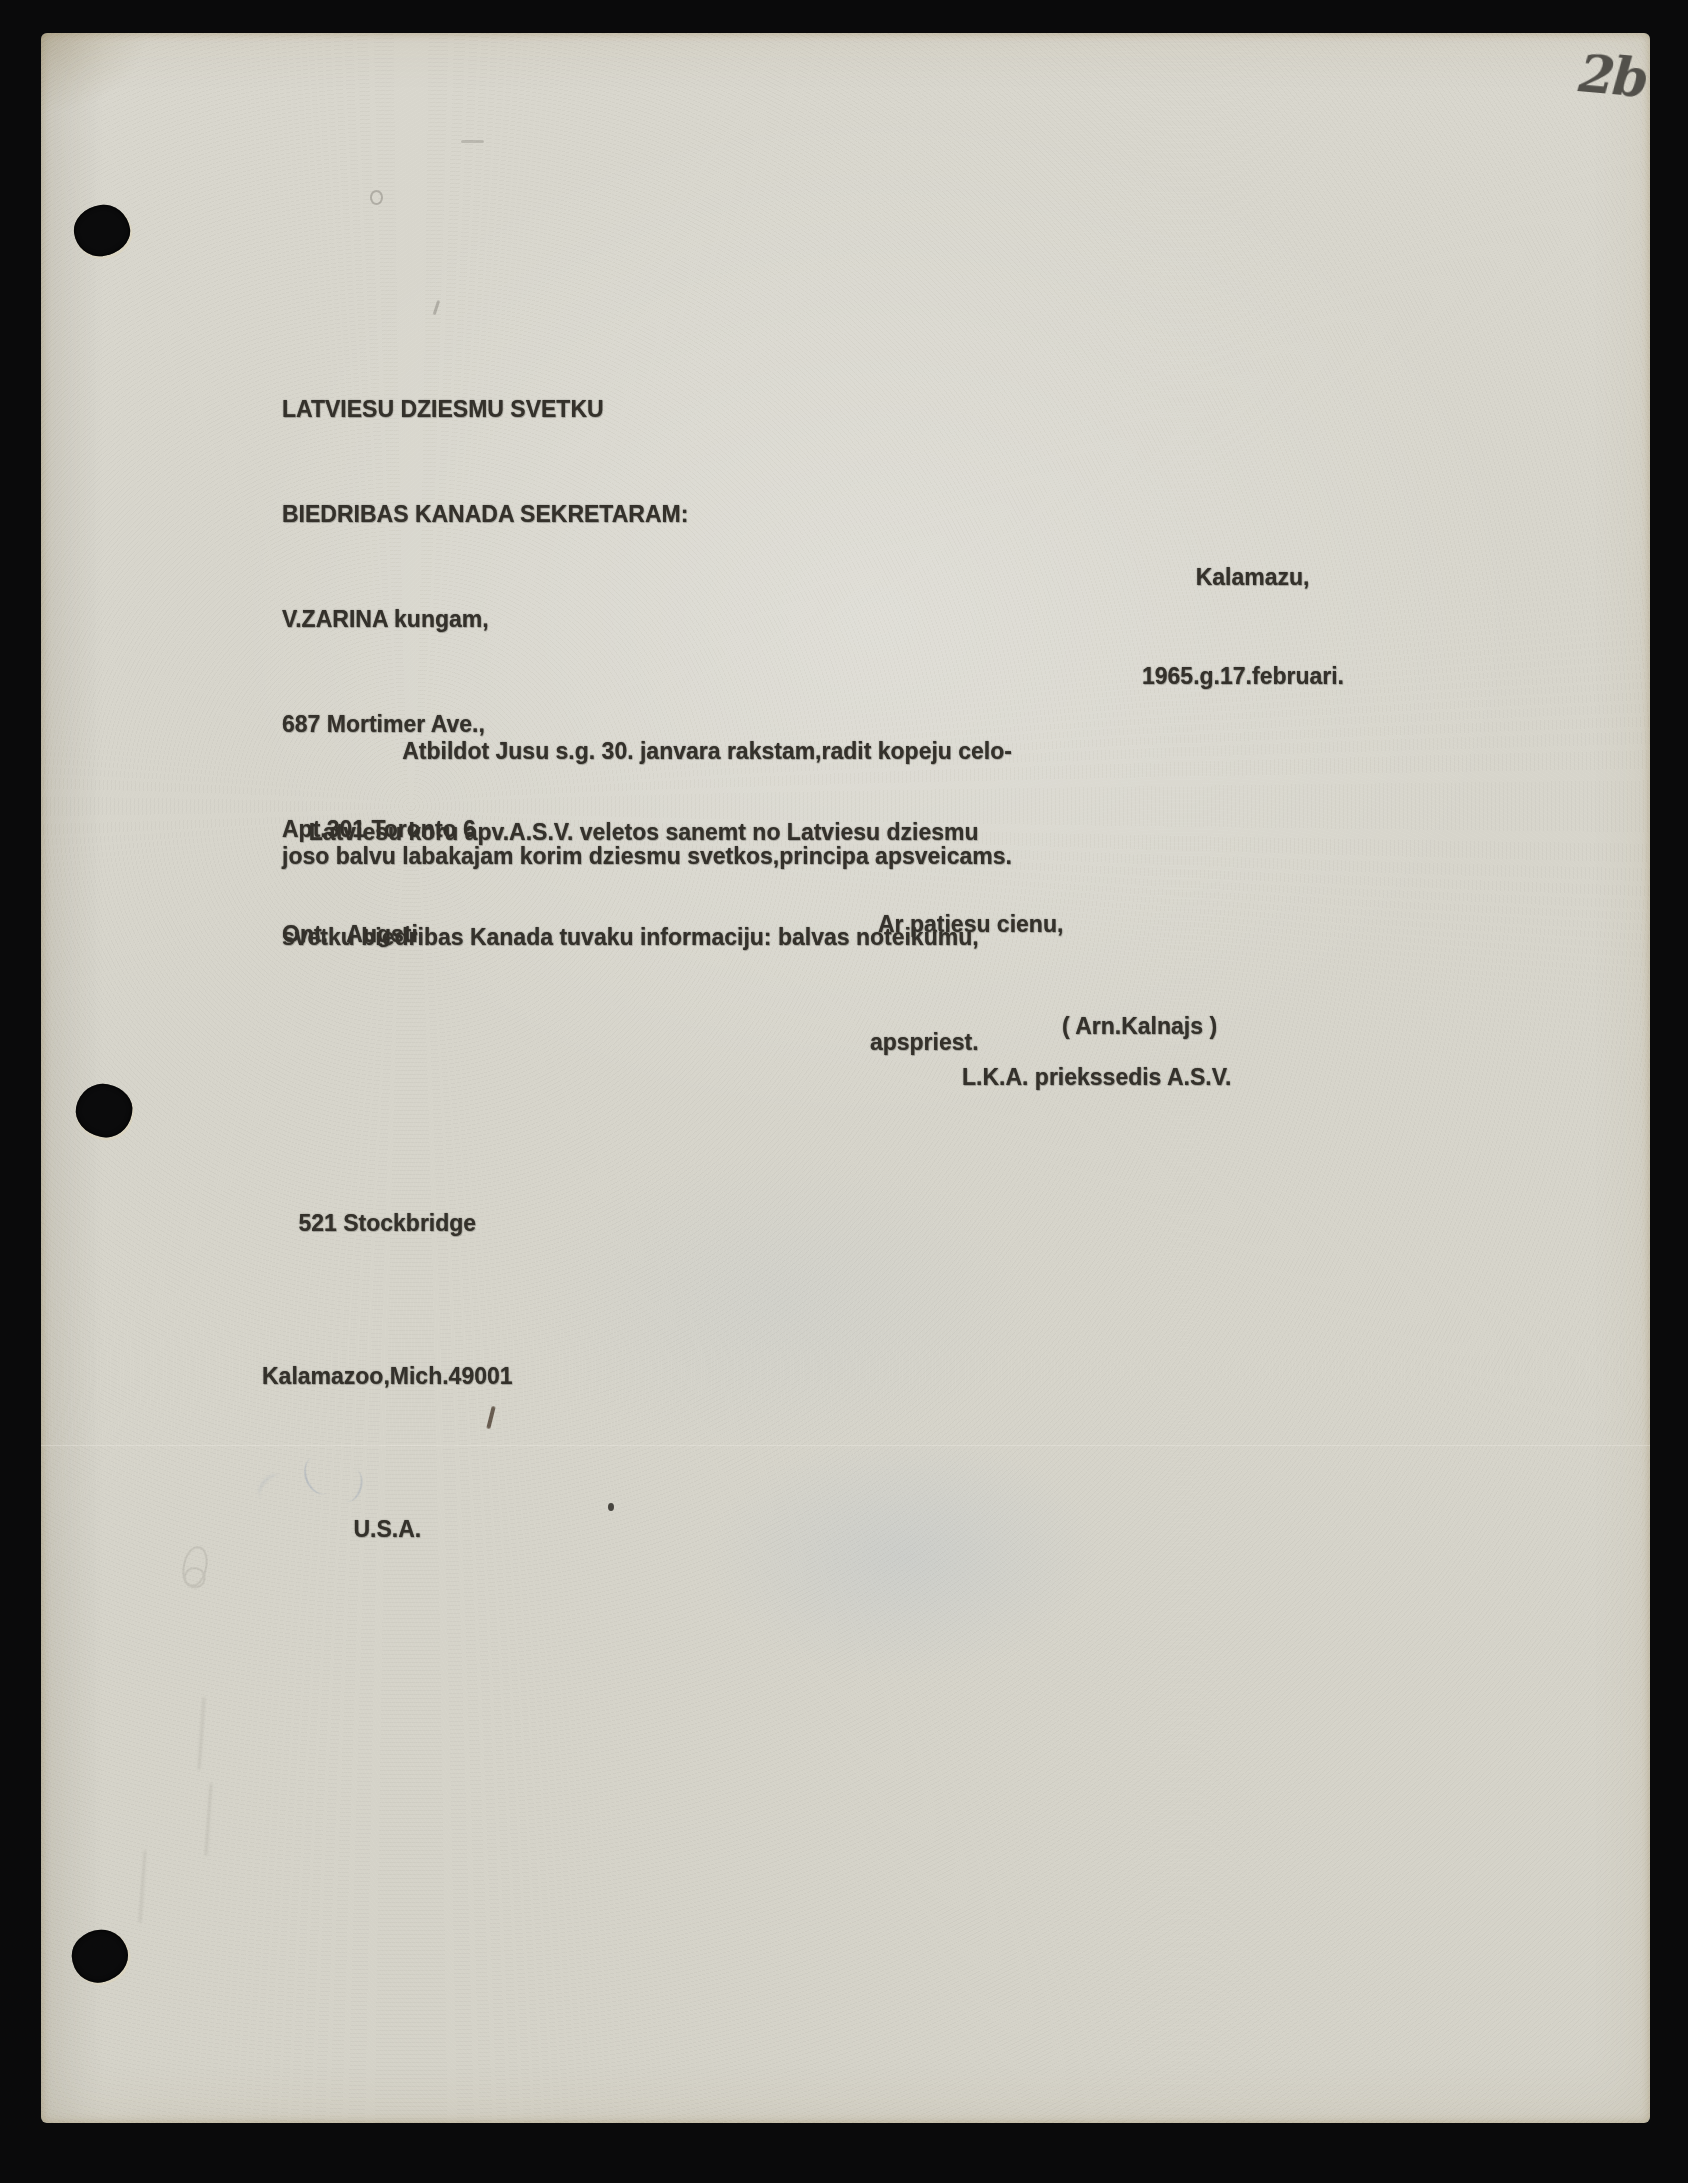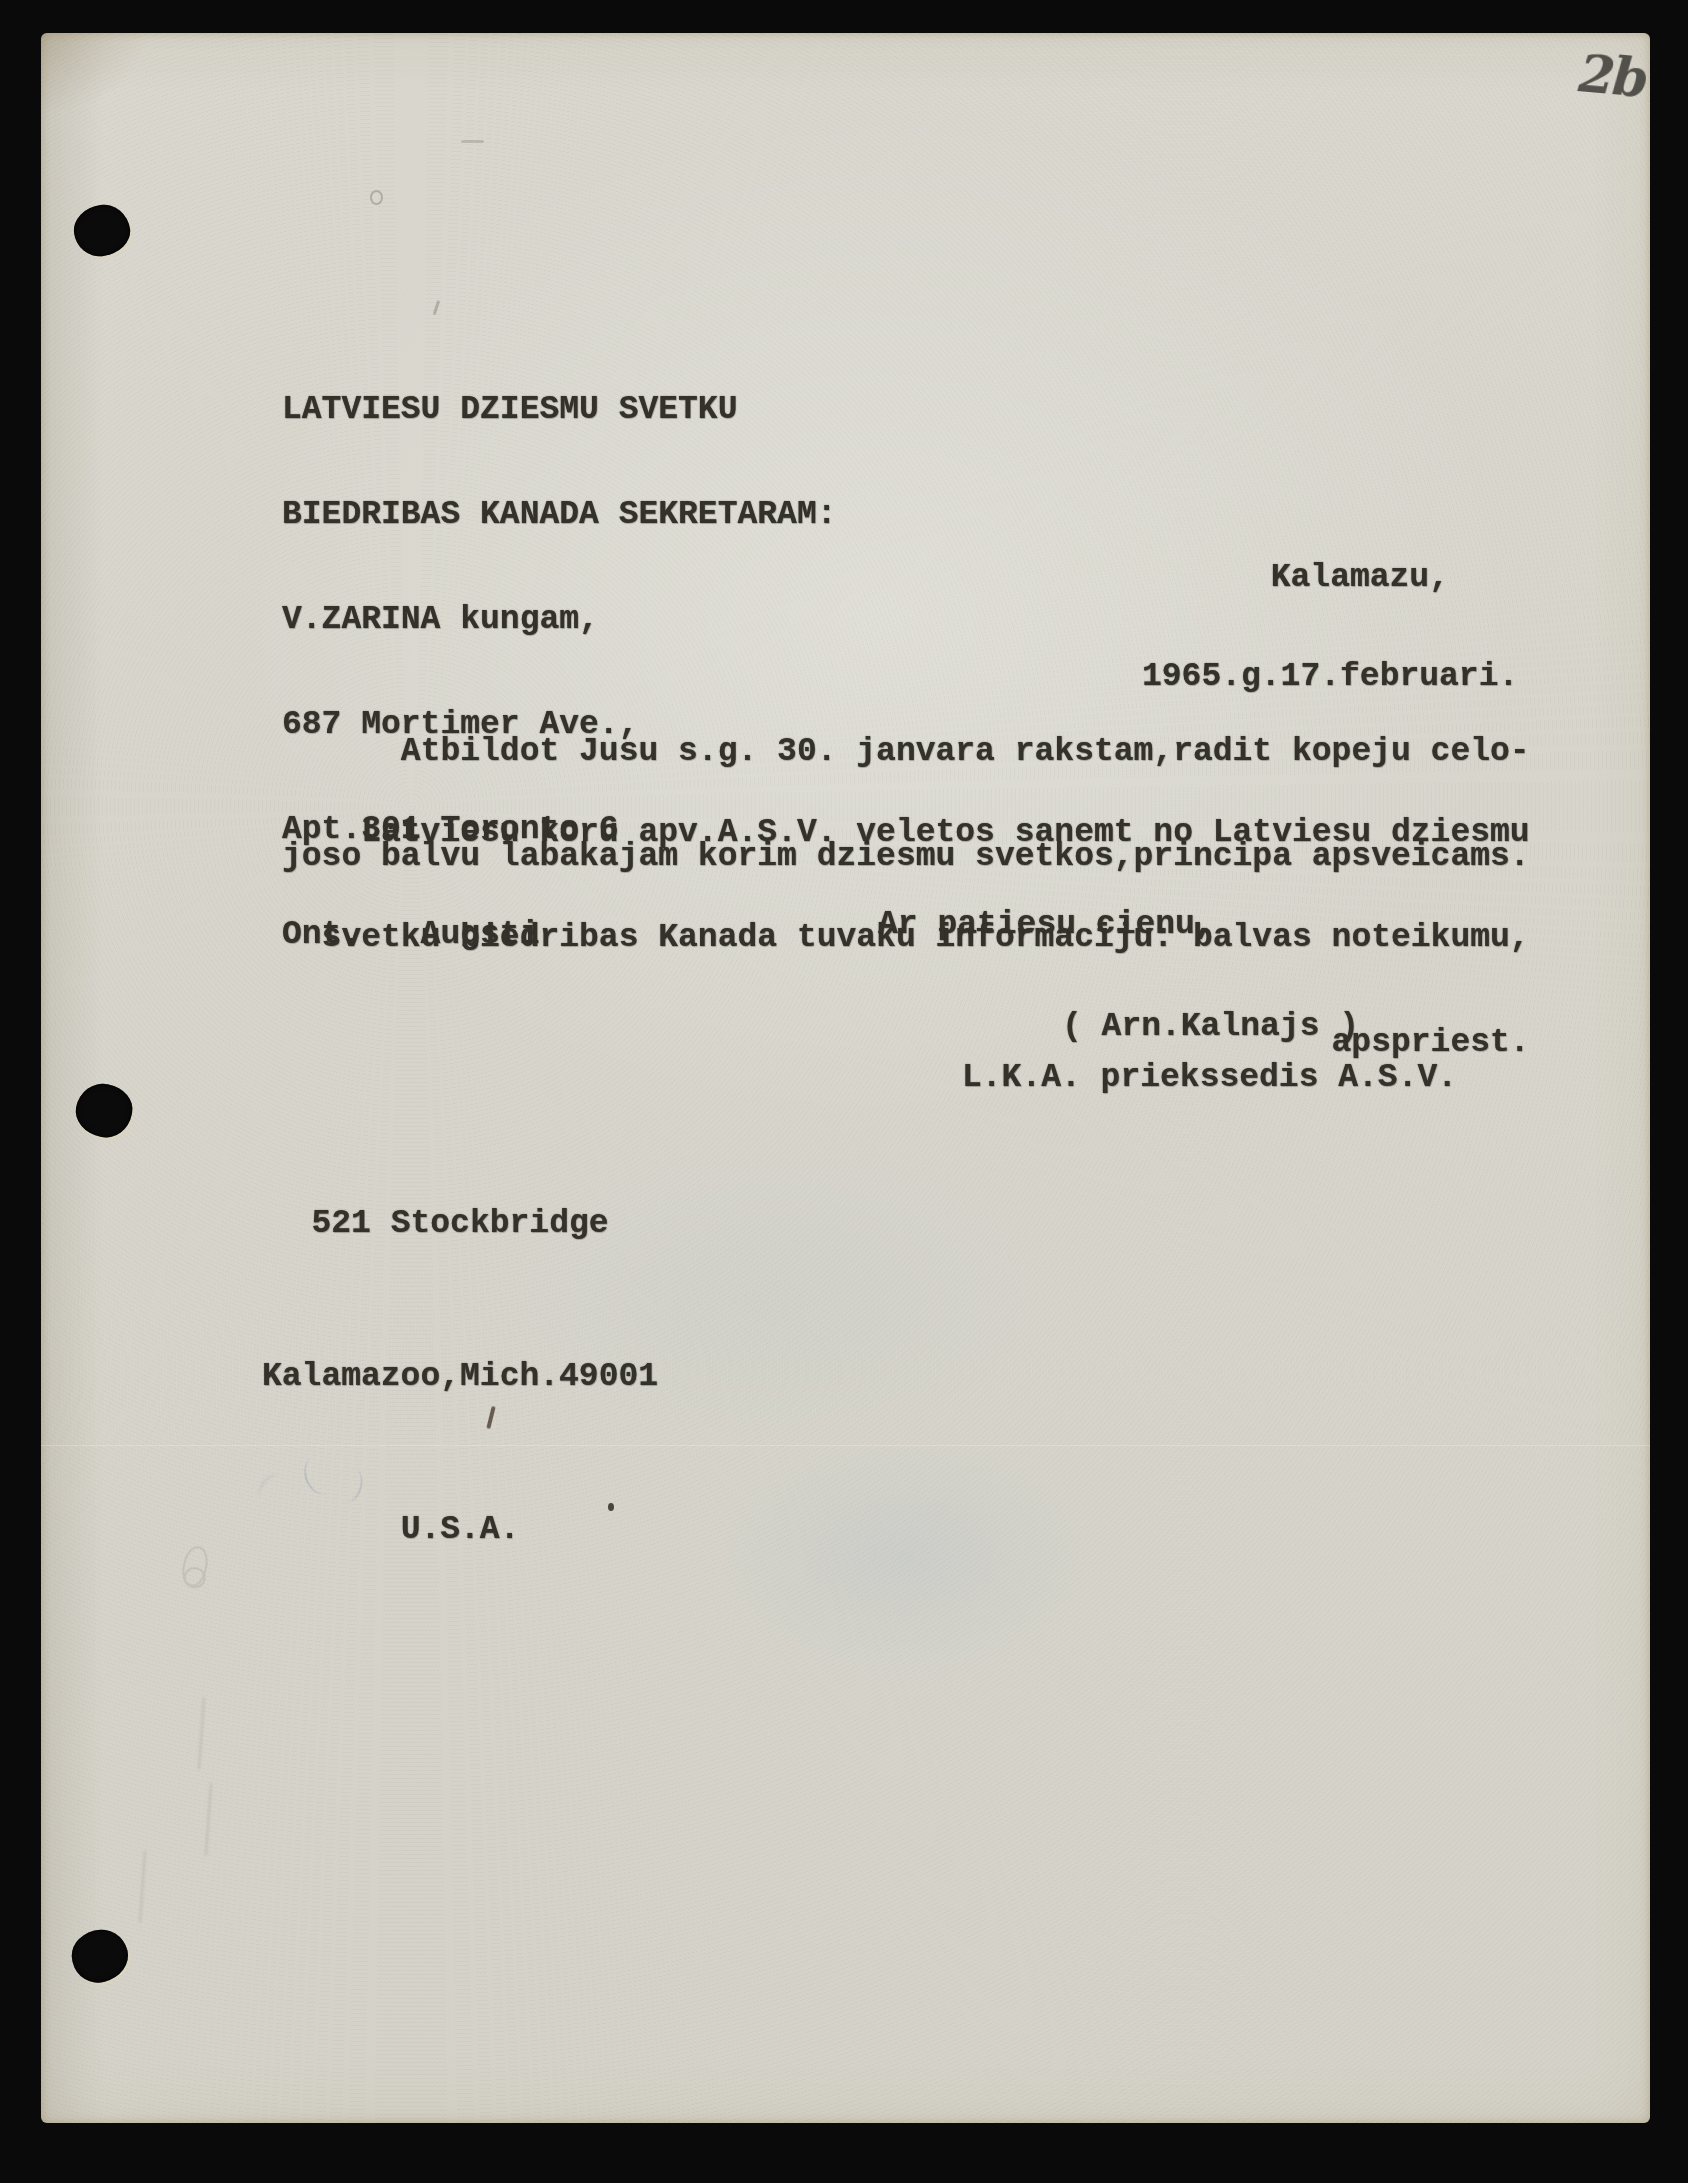--- a/index.html
+++ b/index.html
@@ -21,23 +21,23 @@
   }
   .paper::before{
     content:"";position:absolute;inset:0;border-radius:6px;pointer-events:none;
     background-image:
       repeating-radial-gradient(circle at 23% 37%, rgba(90,85,70,.04) 0 0.7px, transparent 0.7px 4px),
       repeating-radial-gradient(circle at 71% 64%, rgba(255,255,255,.05) 0 0.7px, transparent 0.7px 3.3px);
   }
 
   .typed{
     position:absolute;
-    font-family:Liberation Mono, monospace;
+    font-family:Liberation Sans, sans-serif;
     font-weight:700;
-    font-size:33px;
+    font-size:23px;
     line-height:35px;
     color:#34312b;
     white-space:pre;
     text-shadow:0 0 1.3px rgba(46,44,39,.65), 0.7px 0.7px 0 rgba(46,44,39,.22);
     filter:blur(0.3px);
   }
   .addr{line-height:35px;}
   .dateblk{line-height:33px;text-align:center;}
   .sender{line-height:51px;text-align:center;}
   .para{margin:0;text-align:right;}

